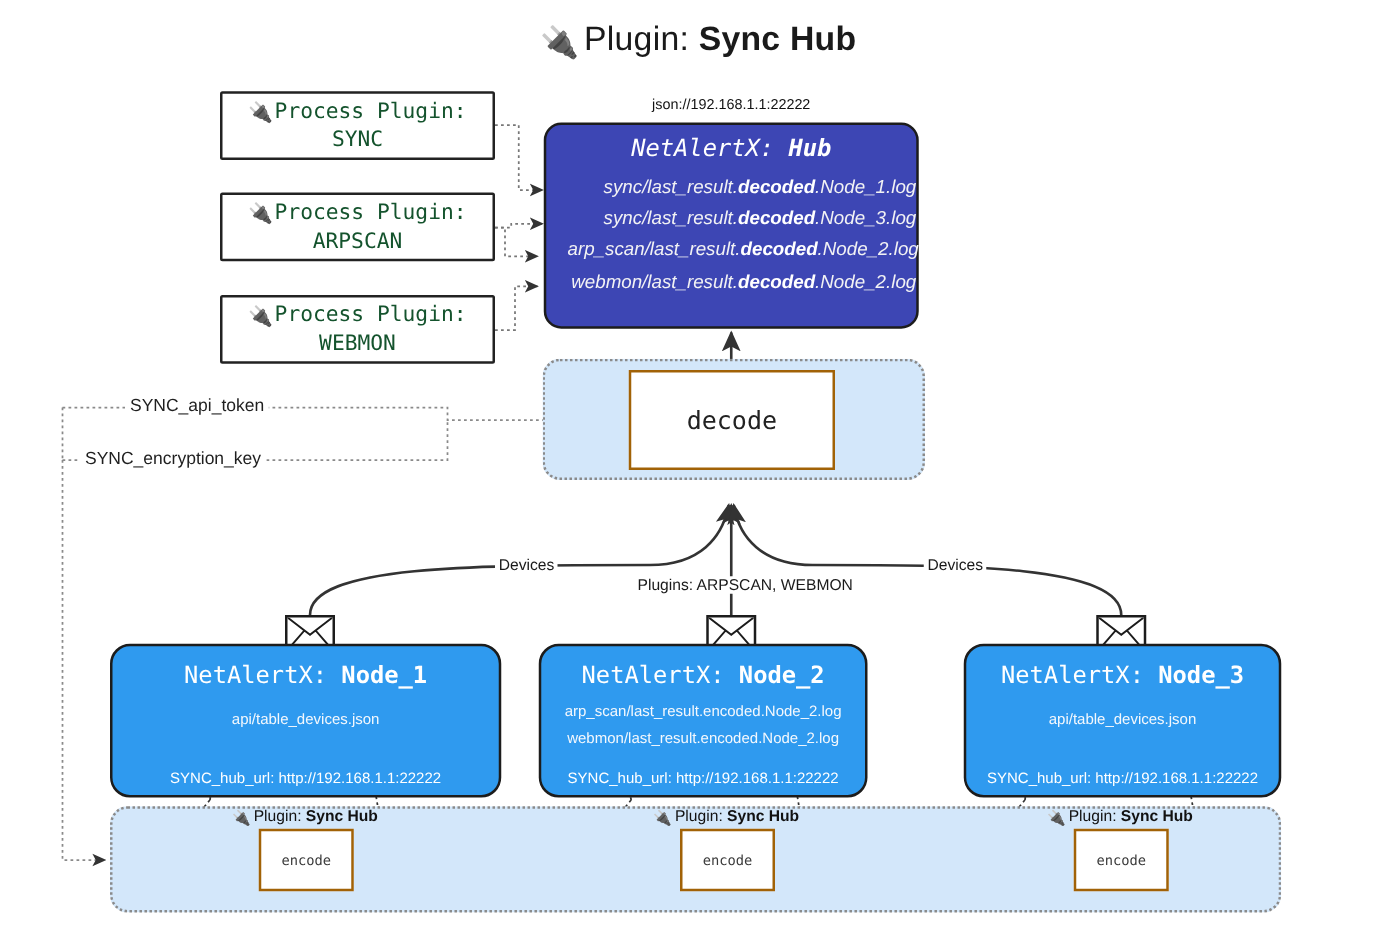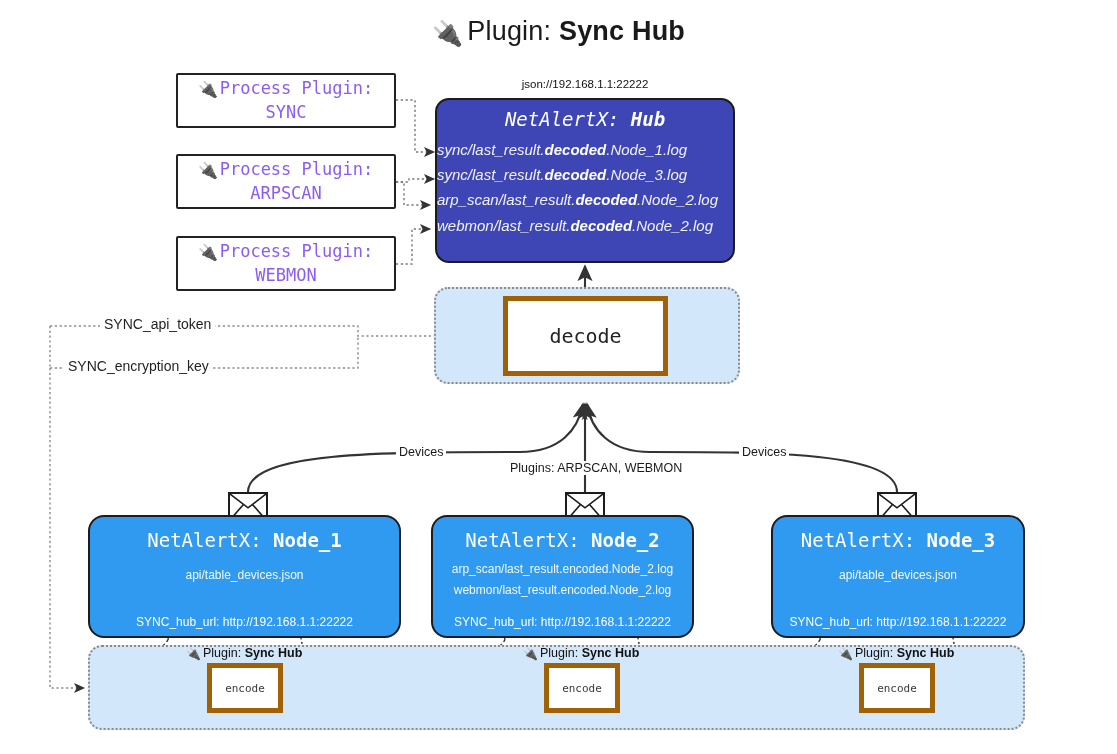--- a/index.html
+++ b/index.html
@@ -41,21 +41,21 @@
 
   
   .box { position: absolute; box-sizing: border-box; }
 
   .proc-box {
     background: #ffffff;
     border: 2px solid #222222;
     border-radius: 2px;
     font-family: "DejaVu Sans Mono", "Liberation Mono", monospace;
     font-size: 17px;
-    color: #8b5cf6;
+    color: #14532d;
     display: flex;
     flex-direction: column;
     align-items: center;
     justify-content: center;
     line-height: 1.35;
     text-align: center;
   }
   .proc-box .l1 { white-space: nowrap; }
   .proc-box .l1 .plug { font-family: "DejaVu Sans", sans-serif; font-size: 16px; vertical-align: -1px; margin-right: 1px;}
   .proc-box .l2 { white-space: nowrap; }
@@ -78,39 +78,40 @@
   .hub-title {
     text-align: center;
     font-family: "DejaVu Sans Mono", "Liberation Mono", monospace;
     font-size: 19px;
     margin-bottom: 7px;
     white-space: nowrap;
   }
   .hub-title b { font-weight: 700; }
   .hub-line {
     font-size: 15px;
-    text-align: left;
+    text-align: right;
     line-height: 1.68;
     white-space: nowrap;
     color: #f2f2f4;
+    margin-left: 17px;
   }
   .hub-line b { font-weight: 700; color:#ffffff; }
 
   
   .lightband {
     position: absolute;
     background: #d3e7fa;
     border: 2px dotted #8a8a8a;
     border-radius: 14px;
     box-sizing: border-box;
   }
   .white-box {
     position: absolute;
     background: #ffffff;
-    border: 5px solid #a16207;
+    border: 2px solid #a16207;
     box-sizing: border-box;
     display: flex;
     align-items: center;
     justify-content: center;
     font-family: "DejaVu Sans Mono", "Liberation Mono", monospace;
     color: #222;
   }
   .decode-box { font-size: 20px; }
   .encode-box { font-size: 11px; color:#3a3a3a; }
 

